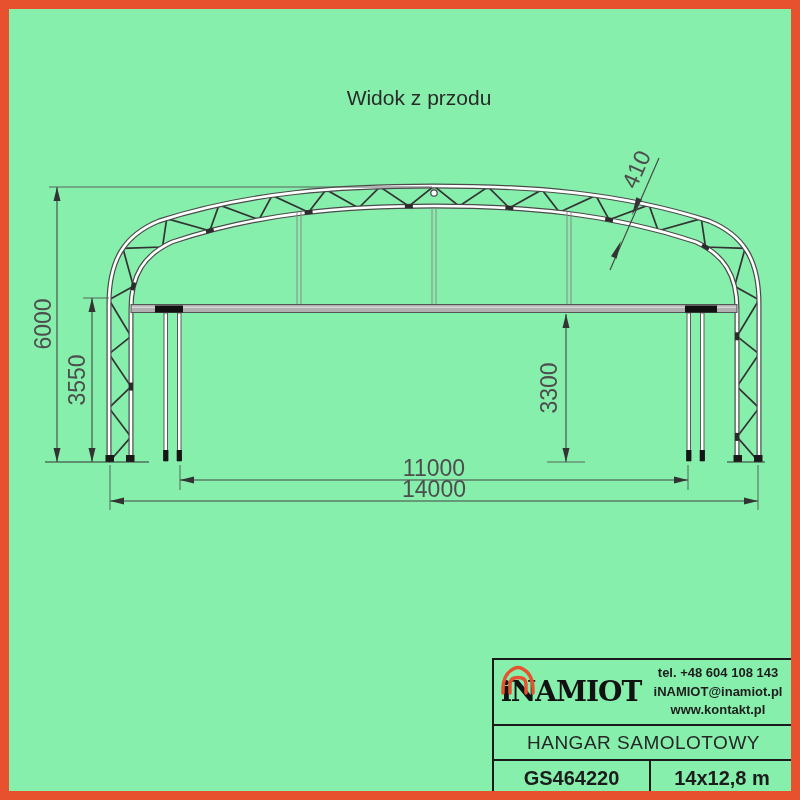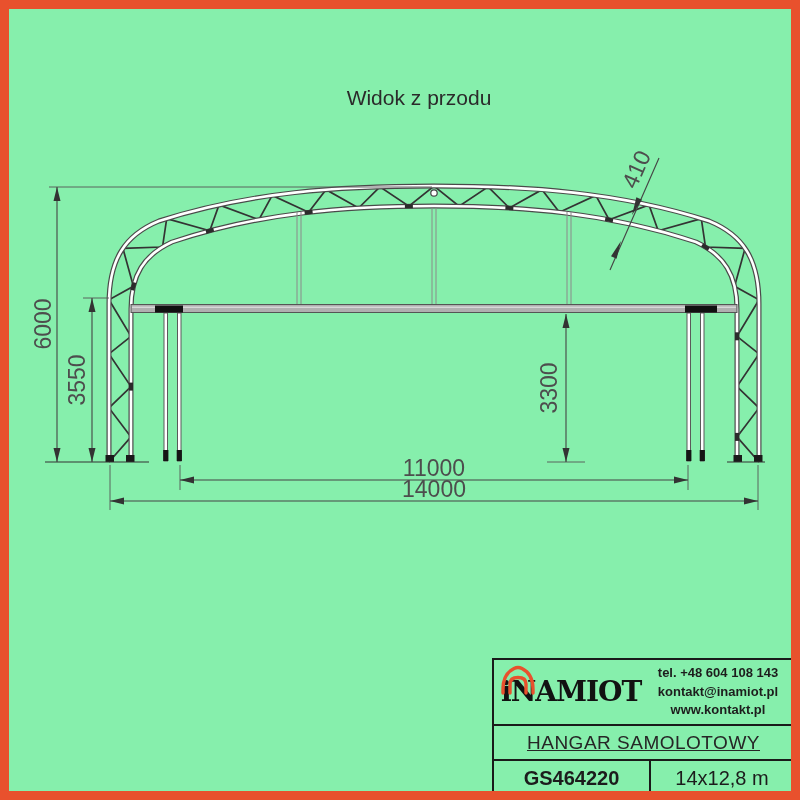--- a/index.html
+++ b/index.html
@@ -21,26 +21,26 @@
   .tb-logotext{
     font-family:"DejaVu Serif", serif; font-weight:bold; font-size:28px;
     letter-spacing:-1px; color:#121212; line-height:1;
   }
   .tb-logoicon{margin-left:3px; margin-top:2px;}
   .tb-contact{
     flex:0 0 138px; text-align:center; font-size:13px; font-weight:bold;
     line-height:1.42; color:#1d1d1d; padding-right:6px;
   }
   .tb-row2{flex:0 0 33px; border-bottom:2.5px solid #1a1a1a; display:flex; align-items:center; justify-content:center;
-    font-size:19px; color:#262626; letter-spacing:0.5px;text-decoration:underline;}
+    font-size:19px; color:#262626; letter-spacing:0.5px;}
   .tb-row3{flex:1 1 auto; display:flex;}
   .tb-cell-model{flex:0 0 155px; border-right:2.5px solid #1a1a1a; display:flex; align-items:center; justify-content:center;
     font-size:20px; font-weight:bold;text-align:right;}
   .tb-cell-size{flex:1 1 auto; display:flex; align-items:center; justify-content:center;
-    font-size:20px; font-weight:normal;}
+    font-size:20px; font-weight:bold;}
 </style>
 </head>
 <body>
 
 <div class="page">
 
   <svg id="dwg" width="800" height="800" viewBox="0 0 800 800">
     <defs>
       <marker id="arw" viewBox="0 0 14 9" refX="14" refY="4.5" markerWidth="14" markerHeight="9" markerUnits="userSpaceOnUse" orient="auto-start-reverse">
         <path d="M14,4.5 L0,1 L0,8 Z" fill="#333"></path>
@@ -147,21 +147,21 @@
     <div class="tb-row1">
       <div class="tb-logo">
         <span class="tb-logotext">iNAMIOT</span>
         <svg class="tb-logoicon" width="42" height="36" viewBox="0 0 42 36">
           <path d="M6,31 L6,27 Q6,12 17,6.5 Q21,4.5 25,6.5 Q36,12 36,27 L36,31" fill="none" stroke="#E8512D" stroke-width="3.4" stroke-linejoin="round" stroke-linecap="round"></path>
           <path d="M13,31 L13,22 Q13,15.5 21,15.5 Q29,15.5 29,22 L29,31" fill="none" stroke="#E8512D" stroke-width="3.4" stroke-linejoin="round" stroke-linecap="round"></path>
         </svg>
       </div>
       <div class="tb-contact">
         <div>tel. +48 604 108 143</div>
-        <div>kontakt@inamiot.pl</div>
+        <div>iNAMIOT@inamiot.pl</div>
         <div>www.kontakt.pl</div>
       </div>
     </div>
     <div class="tb-row2">HANGAR SAMOLOTOWY</div>
     <div class="tb-row3">
       <div class="tb-cell-model">GS464220</div>
       <div class="tb-cell-size">14x12,8 m</div>
     </div>
   </div>
 

